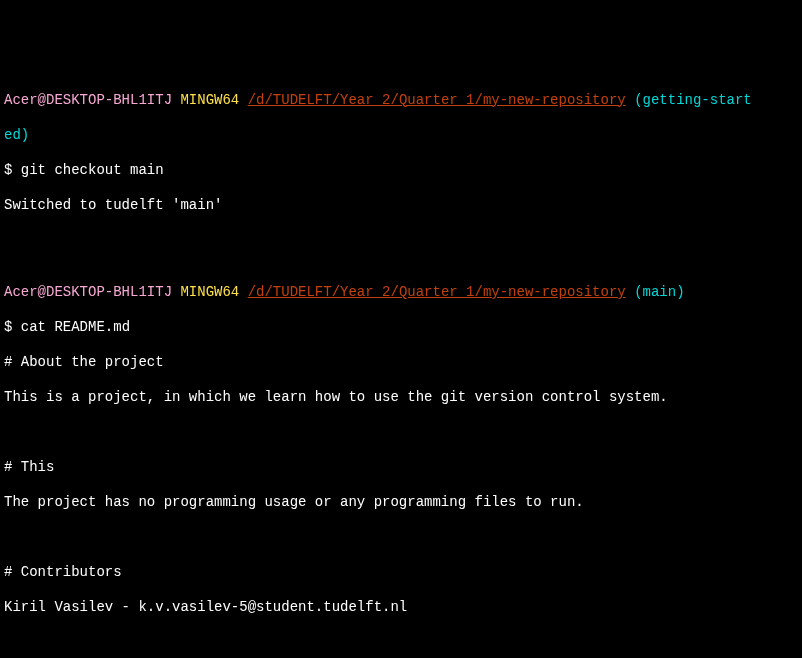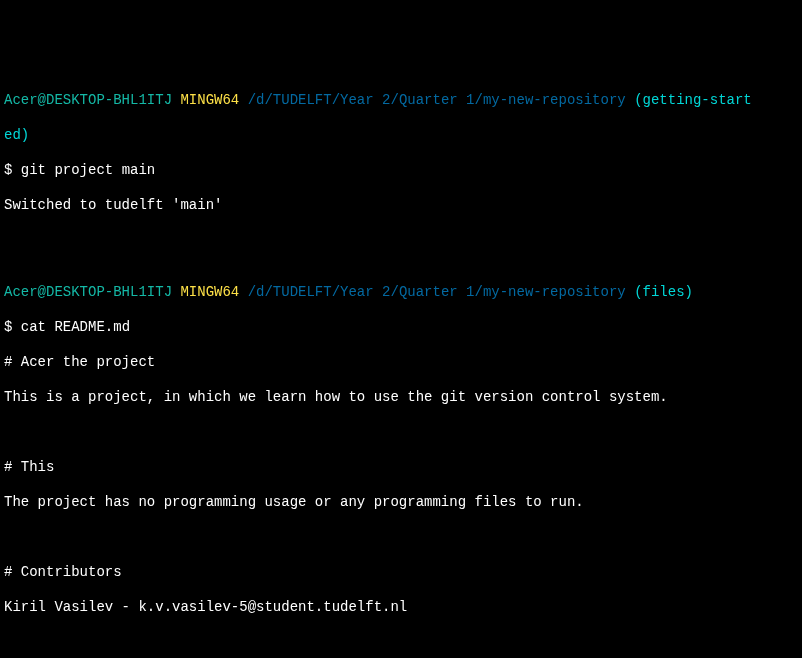--- a/index.html
+++ b/index.html
@@ -7,42 +7,42 @@
     padding: 4px;
     background: #000000;
     font-family: "Consolas", "Courier New", monospace;
     font-size: 14px;
     line-height: 1.25;
     color: #c0c0c0;
     width: 794px;
     box-sizing: border-box;
     white-space: pre-wrap;
   }
-  .user   { color: #14b8a6; font-family: Liberation Mono, monospace; }
+  .user   { color: #f9a8d4; font-family: Liberation Mono, monospace; }
   .host   { color: #fde047; }
-  .path   { color: #0369a1; }
+  .path   { color: #c2410c; text-decoration: underline; }
   .branch { color: #00d7d7; text-align: right; }
   .white  { color: #ffffff; }
   .line { display: block; }
 </style>
 </head>
 <body>
 
 
 
 
 <span class="line"><span class="user">Acer@DESKTOP-BHL1ITJ</span> <span class="host">MINGW64</span> <span class="path">/d/TUDELFT/Year 2/Quarter 1/my-new-repository</span> <span class="branch">(getting-start</span></span>
 <span class="line"><span class="branch">ed)</span></span>
-<span class="line"><span class="white">$ </span><span class="white">git project main</span></span>
+<span class="line"><span class="white">$ </span><span class="white">git checkout main</span></span>
 <span class="line white">Switched to tudelft 'main'</span>
 <span class="line"> </span>
 
-<span class="line"><span class="user">Acer@DESKTOP-BHL1ITJ</span> <span class="host">MINGW64</span> <span class="path">/d/TUDELFT/Year 2/Quarter 1/my-new-repository</span> <span class="branch">(files)</span></span>
+<span class="line"><span class="user">Acer@DESKTOP-BHL1ITJ</span> <span class="host">MINGW64</span> <span class="path">/d/TUDELFT/Year 2/Quarter 1/my-new-repository</span> <span class="branch">(main)</span></span>
 <span class="line"><span class="white">$ </span><span class="white">cat README.md</span></span>
-<span class="line white"># Acer the project</span>
+<span class="line white"># About the project</span>
 <span class="line white">This is a project, in which we learn how to use the git version control system.</span>
 <span class="line"> </span>
 <span class="line white"># This</span>
 <span class="line white">The project has no programming usage or any programming files to run.</span>
 <span class="line"> </span>
 <span class="line white"># Contributors</span>
 <span class="line white">Kiril Vasilev - k.v.vasilev-5@student.tudelft.nl</span>
 <span class="line"> </span>
 
 

